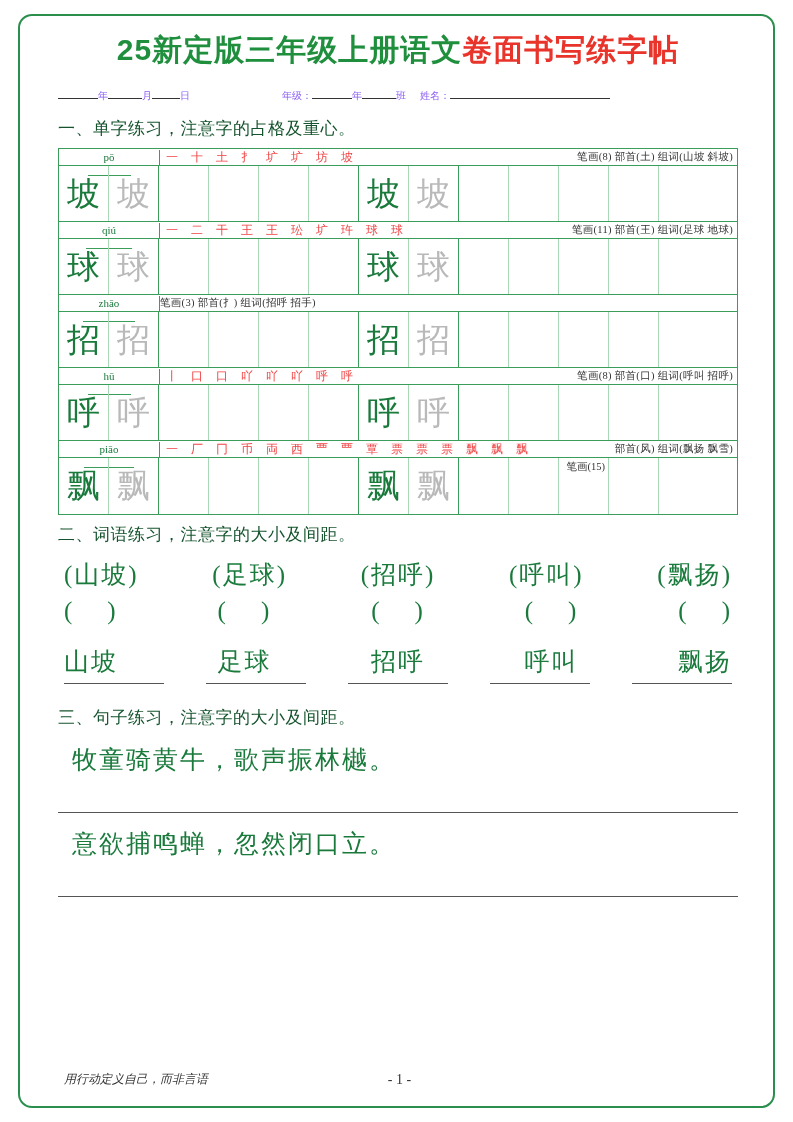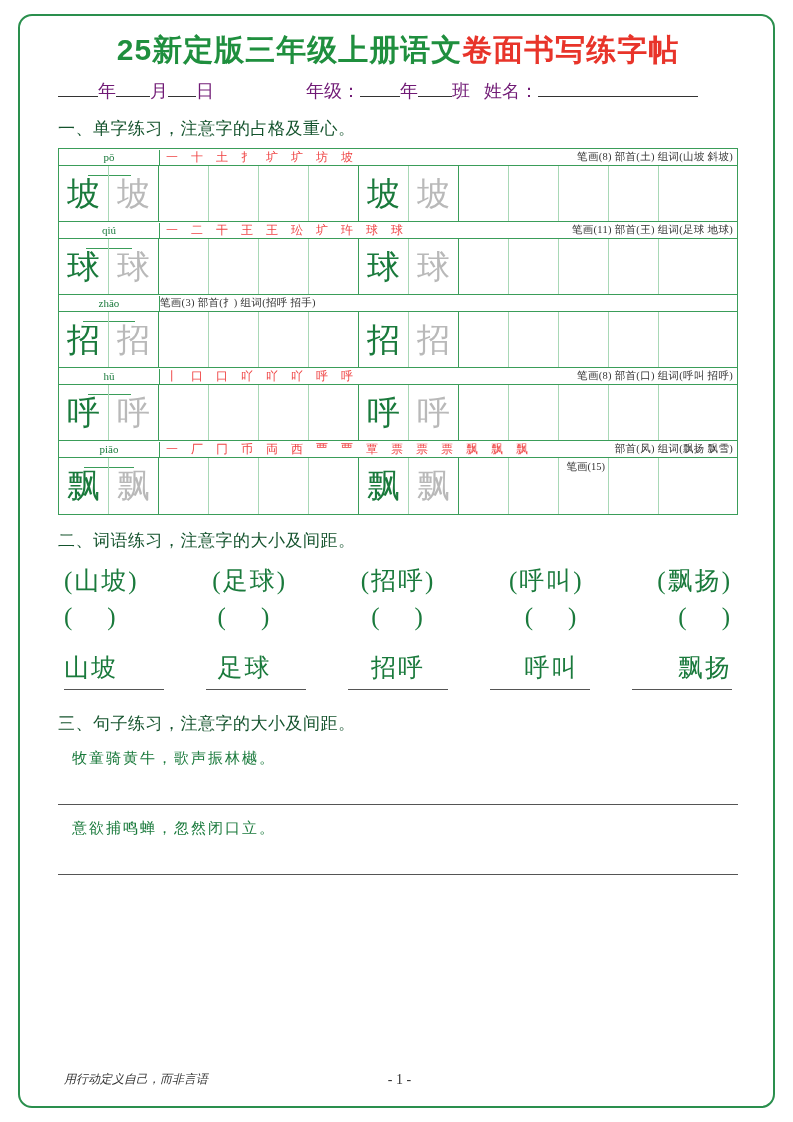--- a/index.html
+++ b/index.html
@@ -41,22 +41,22 @@
     margin-bottom: 10px;
     font-family: Liberation Sans, sans-serif;
   }
   .title .g { color: #1f8f3e; }
   .title .r { color: #e8342a; }
 
   
   .info-line {
     display: flex;
     align-items: flex-end;
-    font-size: 18px;
-    color: #701a75;
+    font-size: 10px;
+    color: #8b5cf6;
     margin: 10px 0 14px 0;
     height: 22px;
   }
   .info-line .seg { white-space: nowrap; }
   .u { display: inline-block; border-bottom: 1px solid #333; }
   .u.w40 { width: 40px; }
   .u.w34 { width: 34px; }
   .u.w28 { width: 28px; }
   .u.w150 { width: 160px; }
   .gap-lg { width: 92px; display: inline-block; }
@@ -166,21 +166,21 @@
     margin-top: 4px;
   }
   .underline-row .ul {
     width: 100px;
     border-bottom: 1px solid #555;
     height: 1px;
   }
 
   
   .sentence {
-    font-size: 15px;
+    font-size: 25px;
     color: #1a7a3c;
     padding-left: 14px;
     letter-spacing: 2px;
     white-space: nowrap;
   }
   .sent-line {
     border-bottom: 1px solid #555;
     height: 34px;
     margin-top: 2px;
   }
@@ -380,21 +380,21 @@
       <div class="cell"></div>
       <div class="cell">
           <span class="note">笔画(15)</span>
         </div>
       <div class="cell"></div>
       <div class="cell"></div>
     </div>
 
   </div>
 
-  <div class="sec-head" style="margin-top:14px;">二、词语练习，注意字的大小及间距。</div>
+  <div class="sec-head" style="margin-top:8px;">二、词语练习，注意字的大小及间距。</div>
 
   <div class="words-row">
     <span class="word-item"><span class="paren">(</span><span>山坡</span><span class="paren">)</span></span>
     <span class="word-item"><span class="paren">(</span><span>足球</span><span class="paren">)</span></span>
     <span class="word-item"><span class="paren">(</span><span>招呼</span><span class="paren">)</span></span>
     <span class="word-item"><span class="paren">(</span><span>呼叫</span><span class="paren">)</span></span>
     <span class="word-item"><span class="paren">(</span><span>飘扬</span><span class="paren">)</span></span>
   </div>
 
   <div class="words-row blank">

